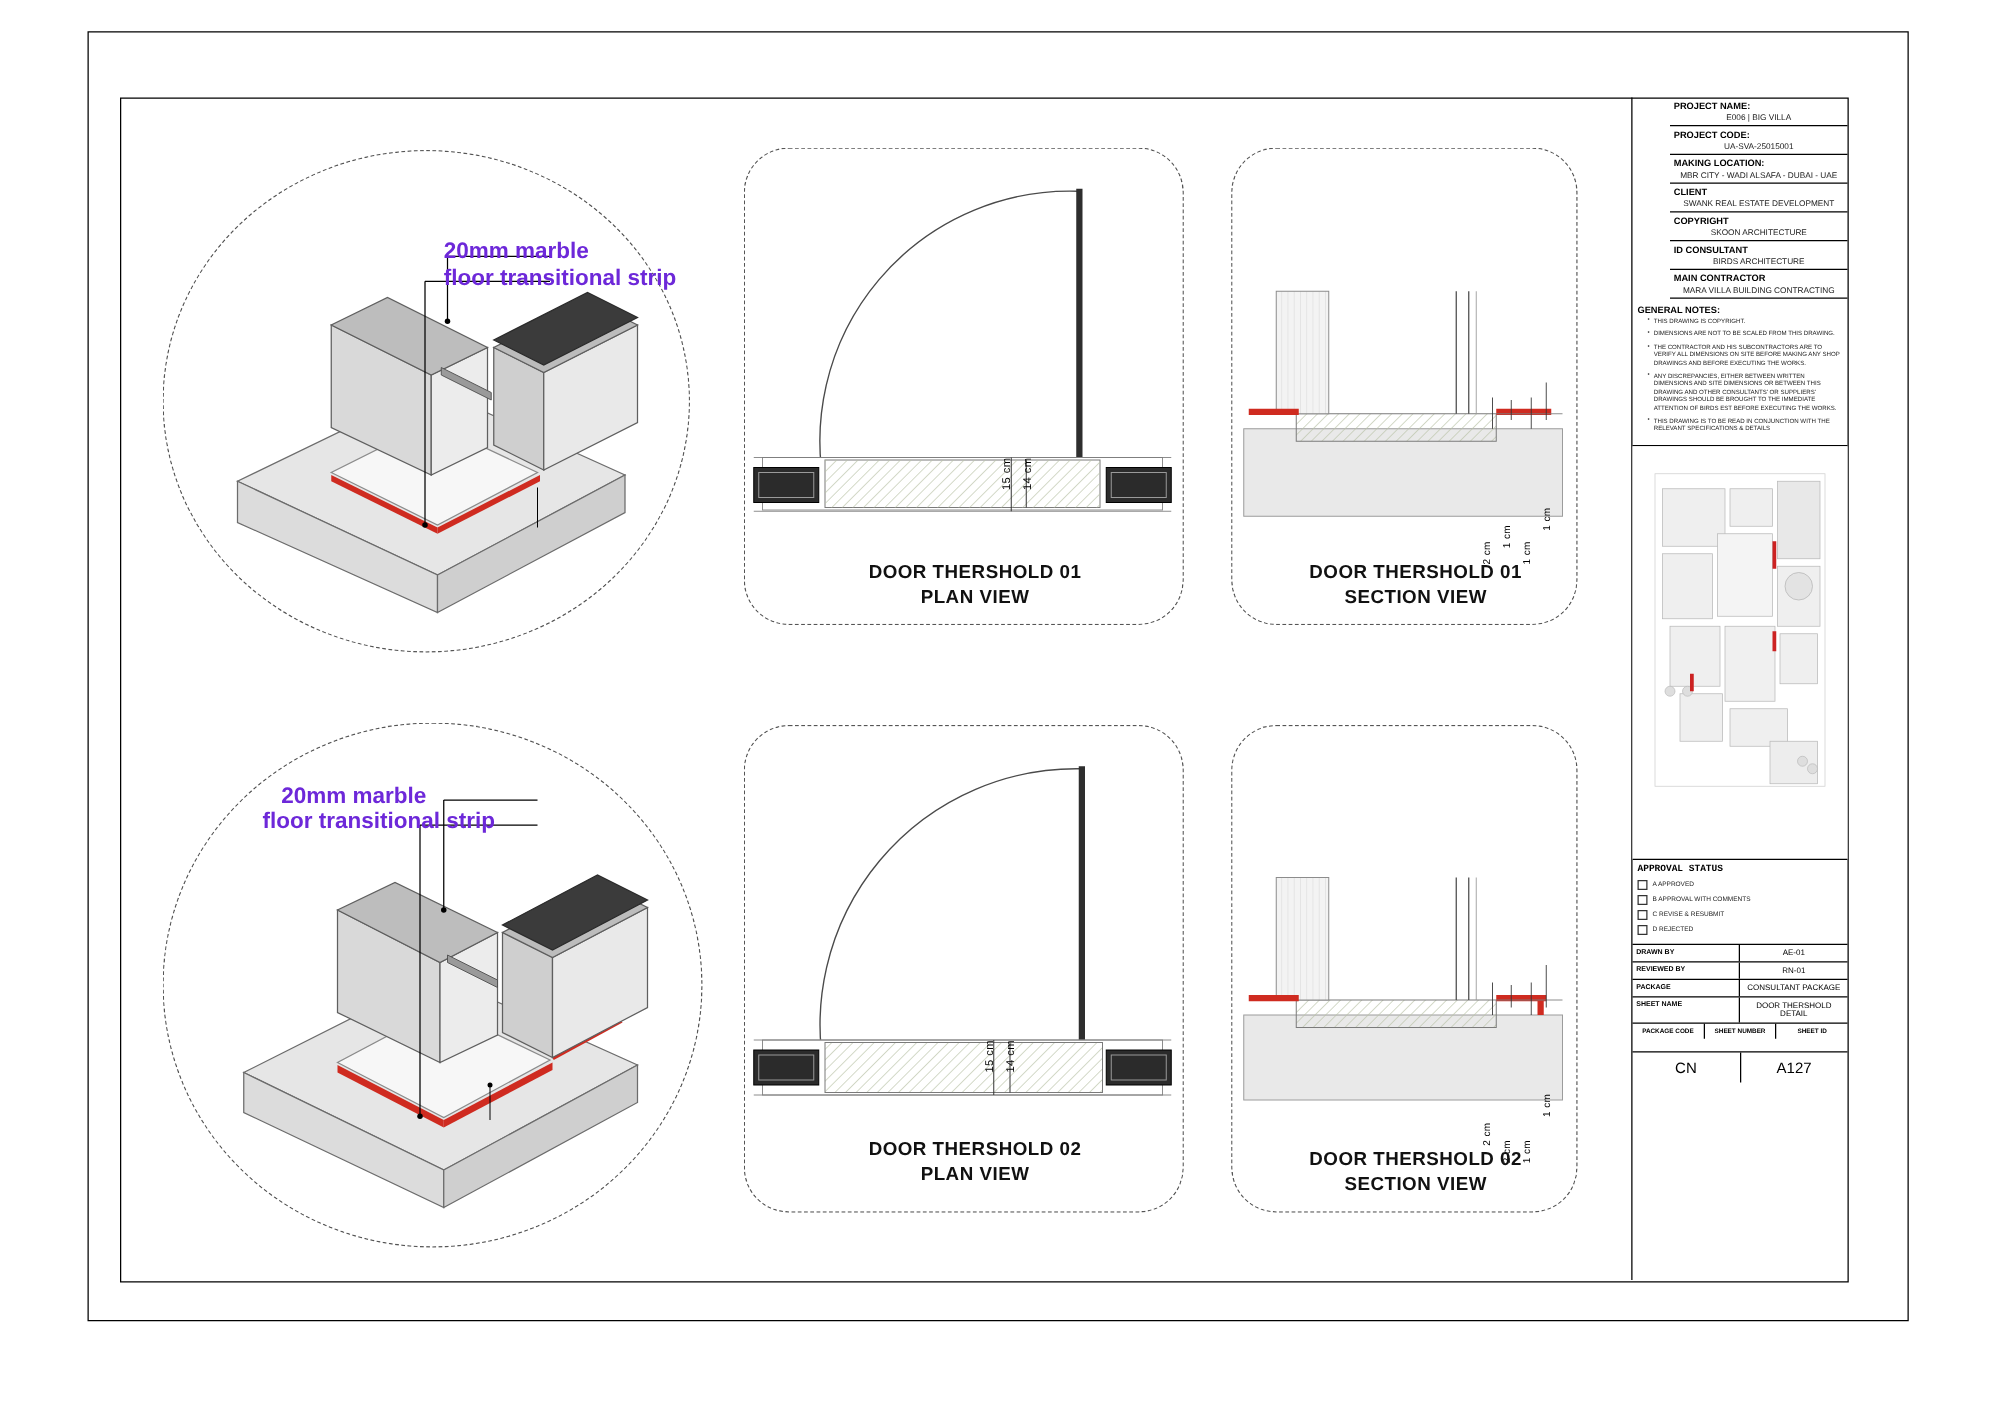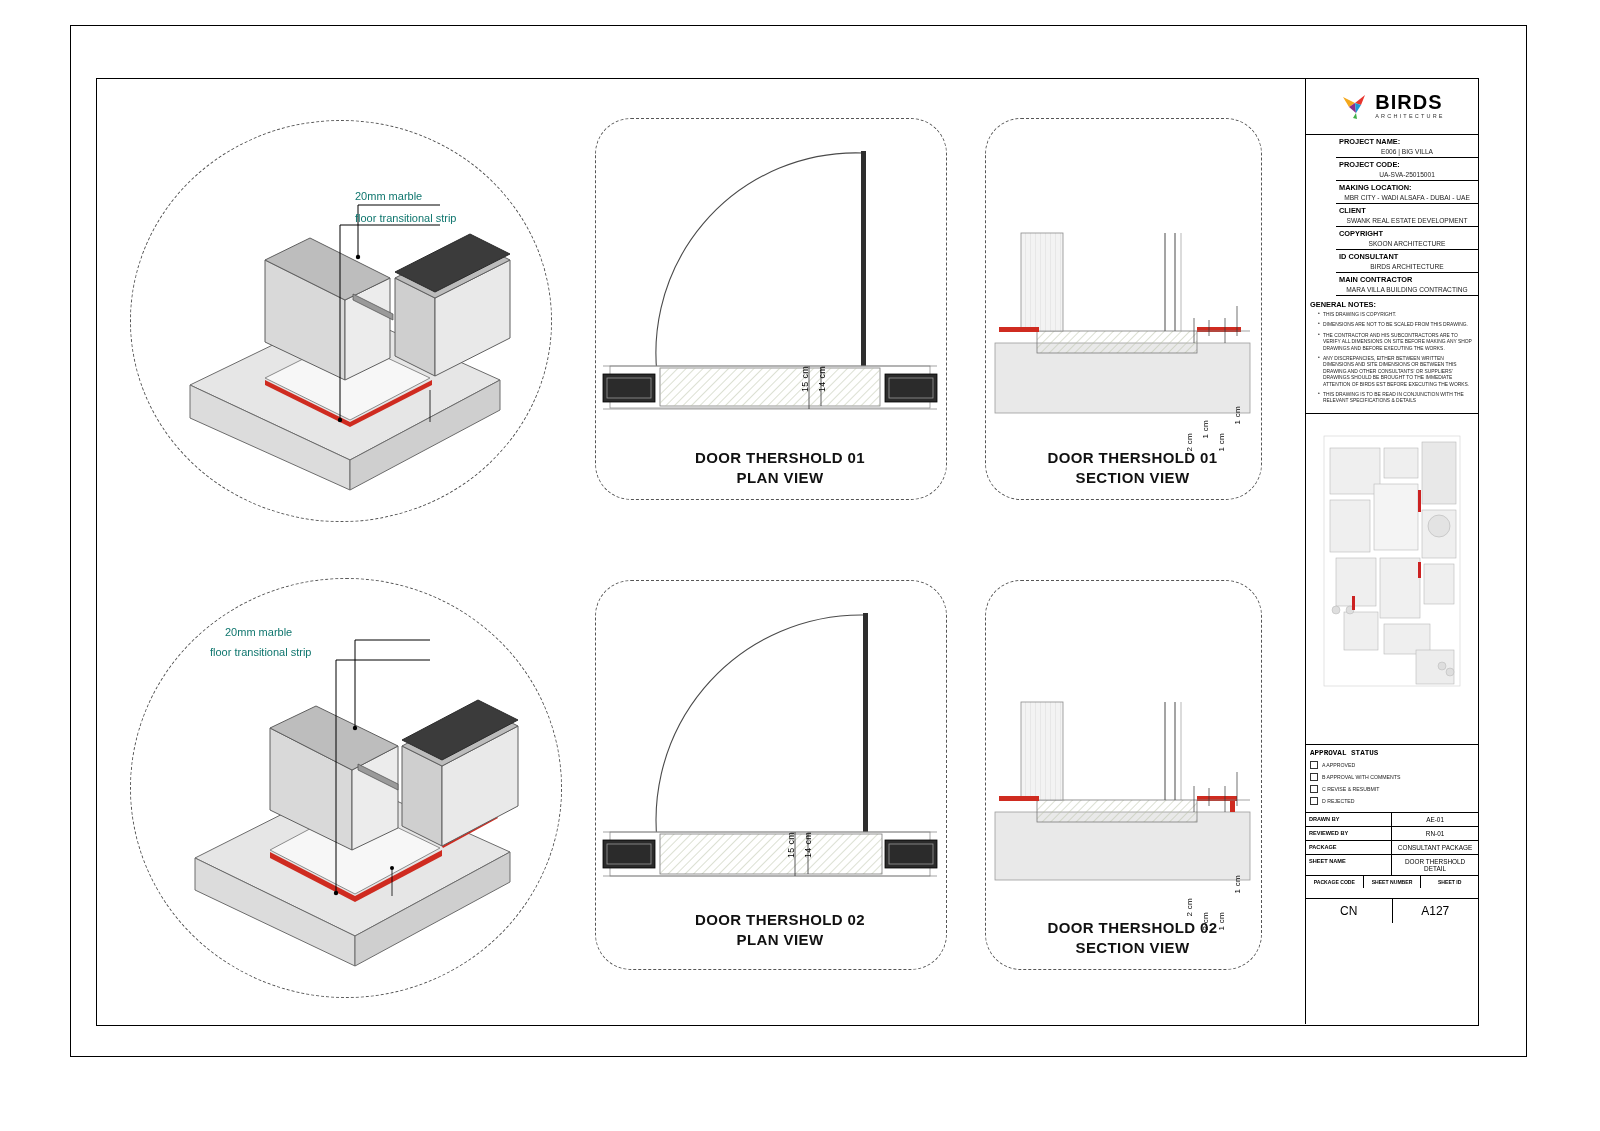--- a/index.html
+++ b/index.html
@@ -10,21 +10,21 @@
 
   
   .bubble{position:absolute;border:1px dashed #555;}
   .bubble.round{border-radius:50%;}
   .bubble.rrect{border-radius:36px;}
 
   .caption{position:absolute;width:100%;text-align:center;font-weight:bold;font-size:15px;letter-spacing:.4px;color:#111;}
   .caption span{display:block;line-height:20px;padding-left:20px;}
 
   
-  .leader-label{position:absolute;font-size:11px;font-weight:normal;color:#0f766e;white-space:nowrap;}
+  .leader-label{position:absolute;font-size:18px;font-weight:bold;color:#6d28d9;white-space:nowrap;}
 
   
   .iso{position:absolute;}
 
   
   .titleblock{position:absolute;left:1305px;top:78px;width:172px;height:946px;border-left:1px solid #000;}
   .tb-logo{position:relative;height:56px;border-bottom:1px solid #000;display:flex;align-items:center;justify-content:center;gap:6px;}
   .tb-logo .brand{line-height:1;}
   .tb-logo .brand .b1{font-size:20px;font-weight:bold;letter-spacing:1px;}
   .tb-logo .brand .b2{font-size:5.5px;letter-spacing:2.2px;color:#333;margin-top:2px;}
@@ -283,33 +283,20 @@
     <div class="dim-v" style="left:232px;top:332px;font-size:8px;">1 cm</div>
     <div class="dim-v" style="left:248px;top:295px;font-size:8px;">1 cm</div>
     <div class="caption" style="left:0;top:338px;">
       <span>DOOR THERSHOLD 02</span>
       <span>SECTION VIEW</span>
     </div>
   </div>
 
   <div class="titleblock">
 
-    <div class="tb-logo">
-      <svg width="30" height="30" viewBox="0 0 30 30">
-        <path d="M4 6 L16 12 L10 16 Z" fill="#f4a81d"></path>
-        <path d="M16 12 L26 4 L22 14 Z" fill="#e8352e"></path>
-        <path d="M10 16 L16 12 L17 22 Z" fill="#8d2d8b"></path>
-        <path d="M16 12 L22 14 L17 22 Z" fill="#1b9ad6"></path>
-        <path d="M17 22 L18 28 L14 27 Z" fill="#3fae49"></path>
-      </svg>
-      <div class="brand">
-        <div class="b1">BIRDS</div>
-        <div class="b2">ARCHITECTURE</div>
-      </div>
-    </div>
 
     <div class="tb-row">
       <div class="tb-key">PROJECT NAME:</div>
       <div class="tb-val">E006 | BIG VILLA</div>
     </div>
     <div class="tb-row">
       <div class="tb-key">PROJECT CODE:</div>
       <div class="tb-val">UA-SVA-25015001</div>
     </div>
     <div class="tb-row">

